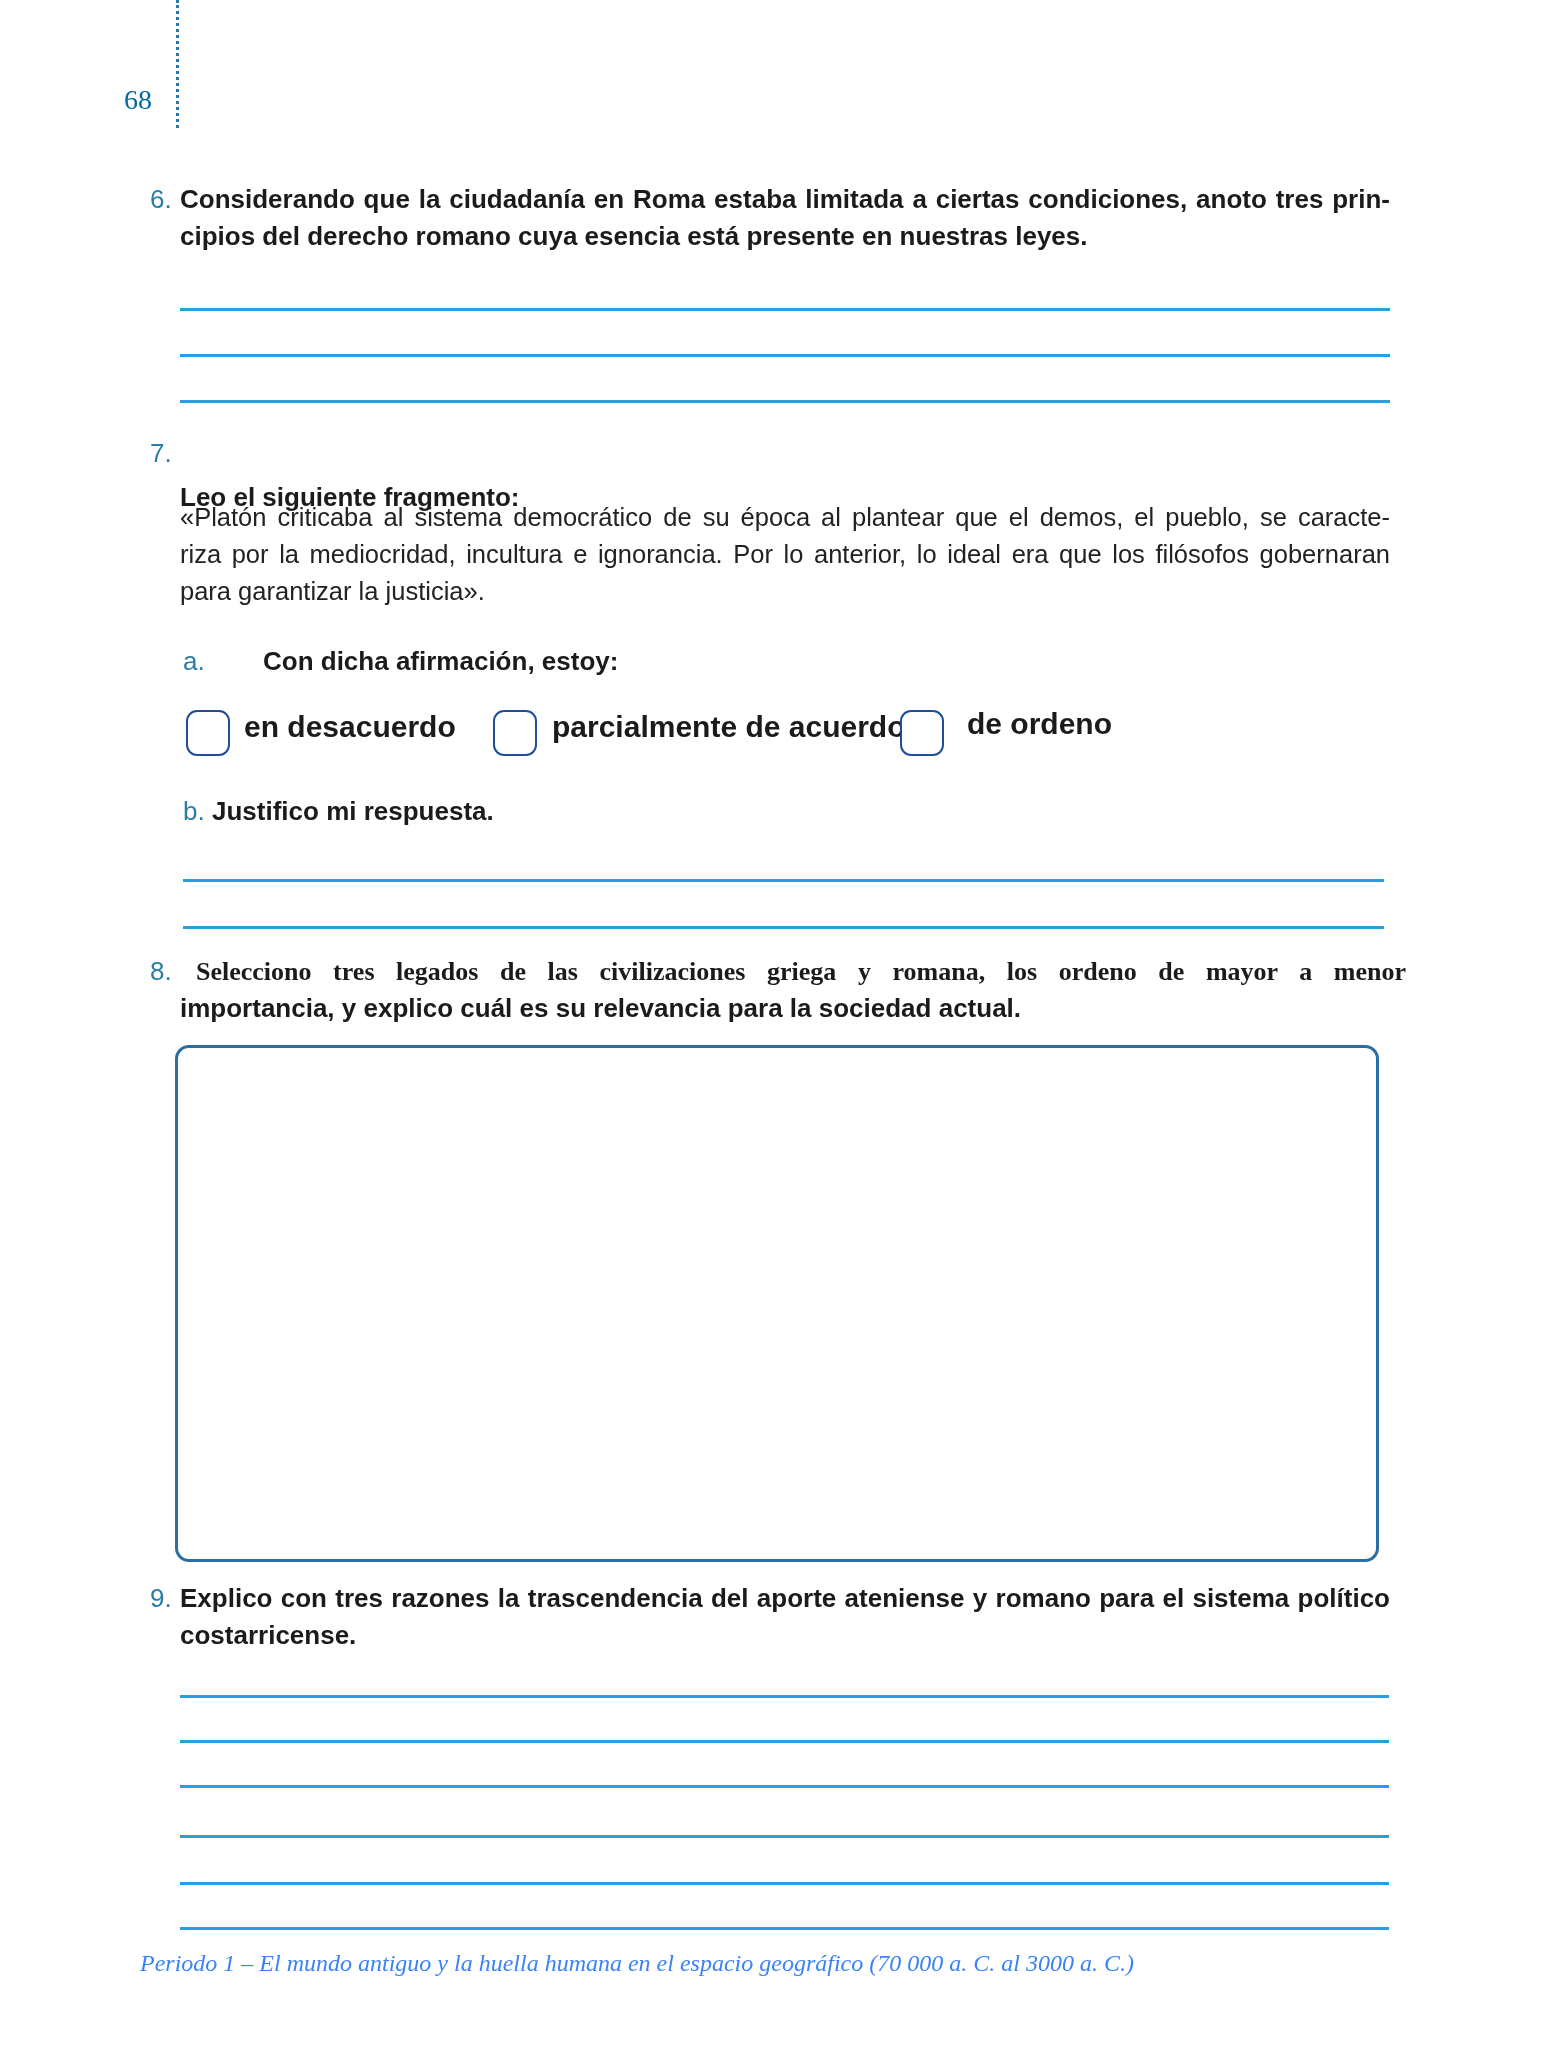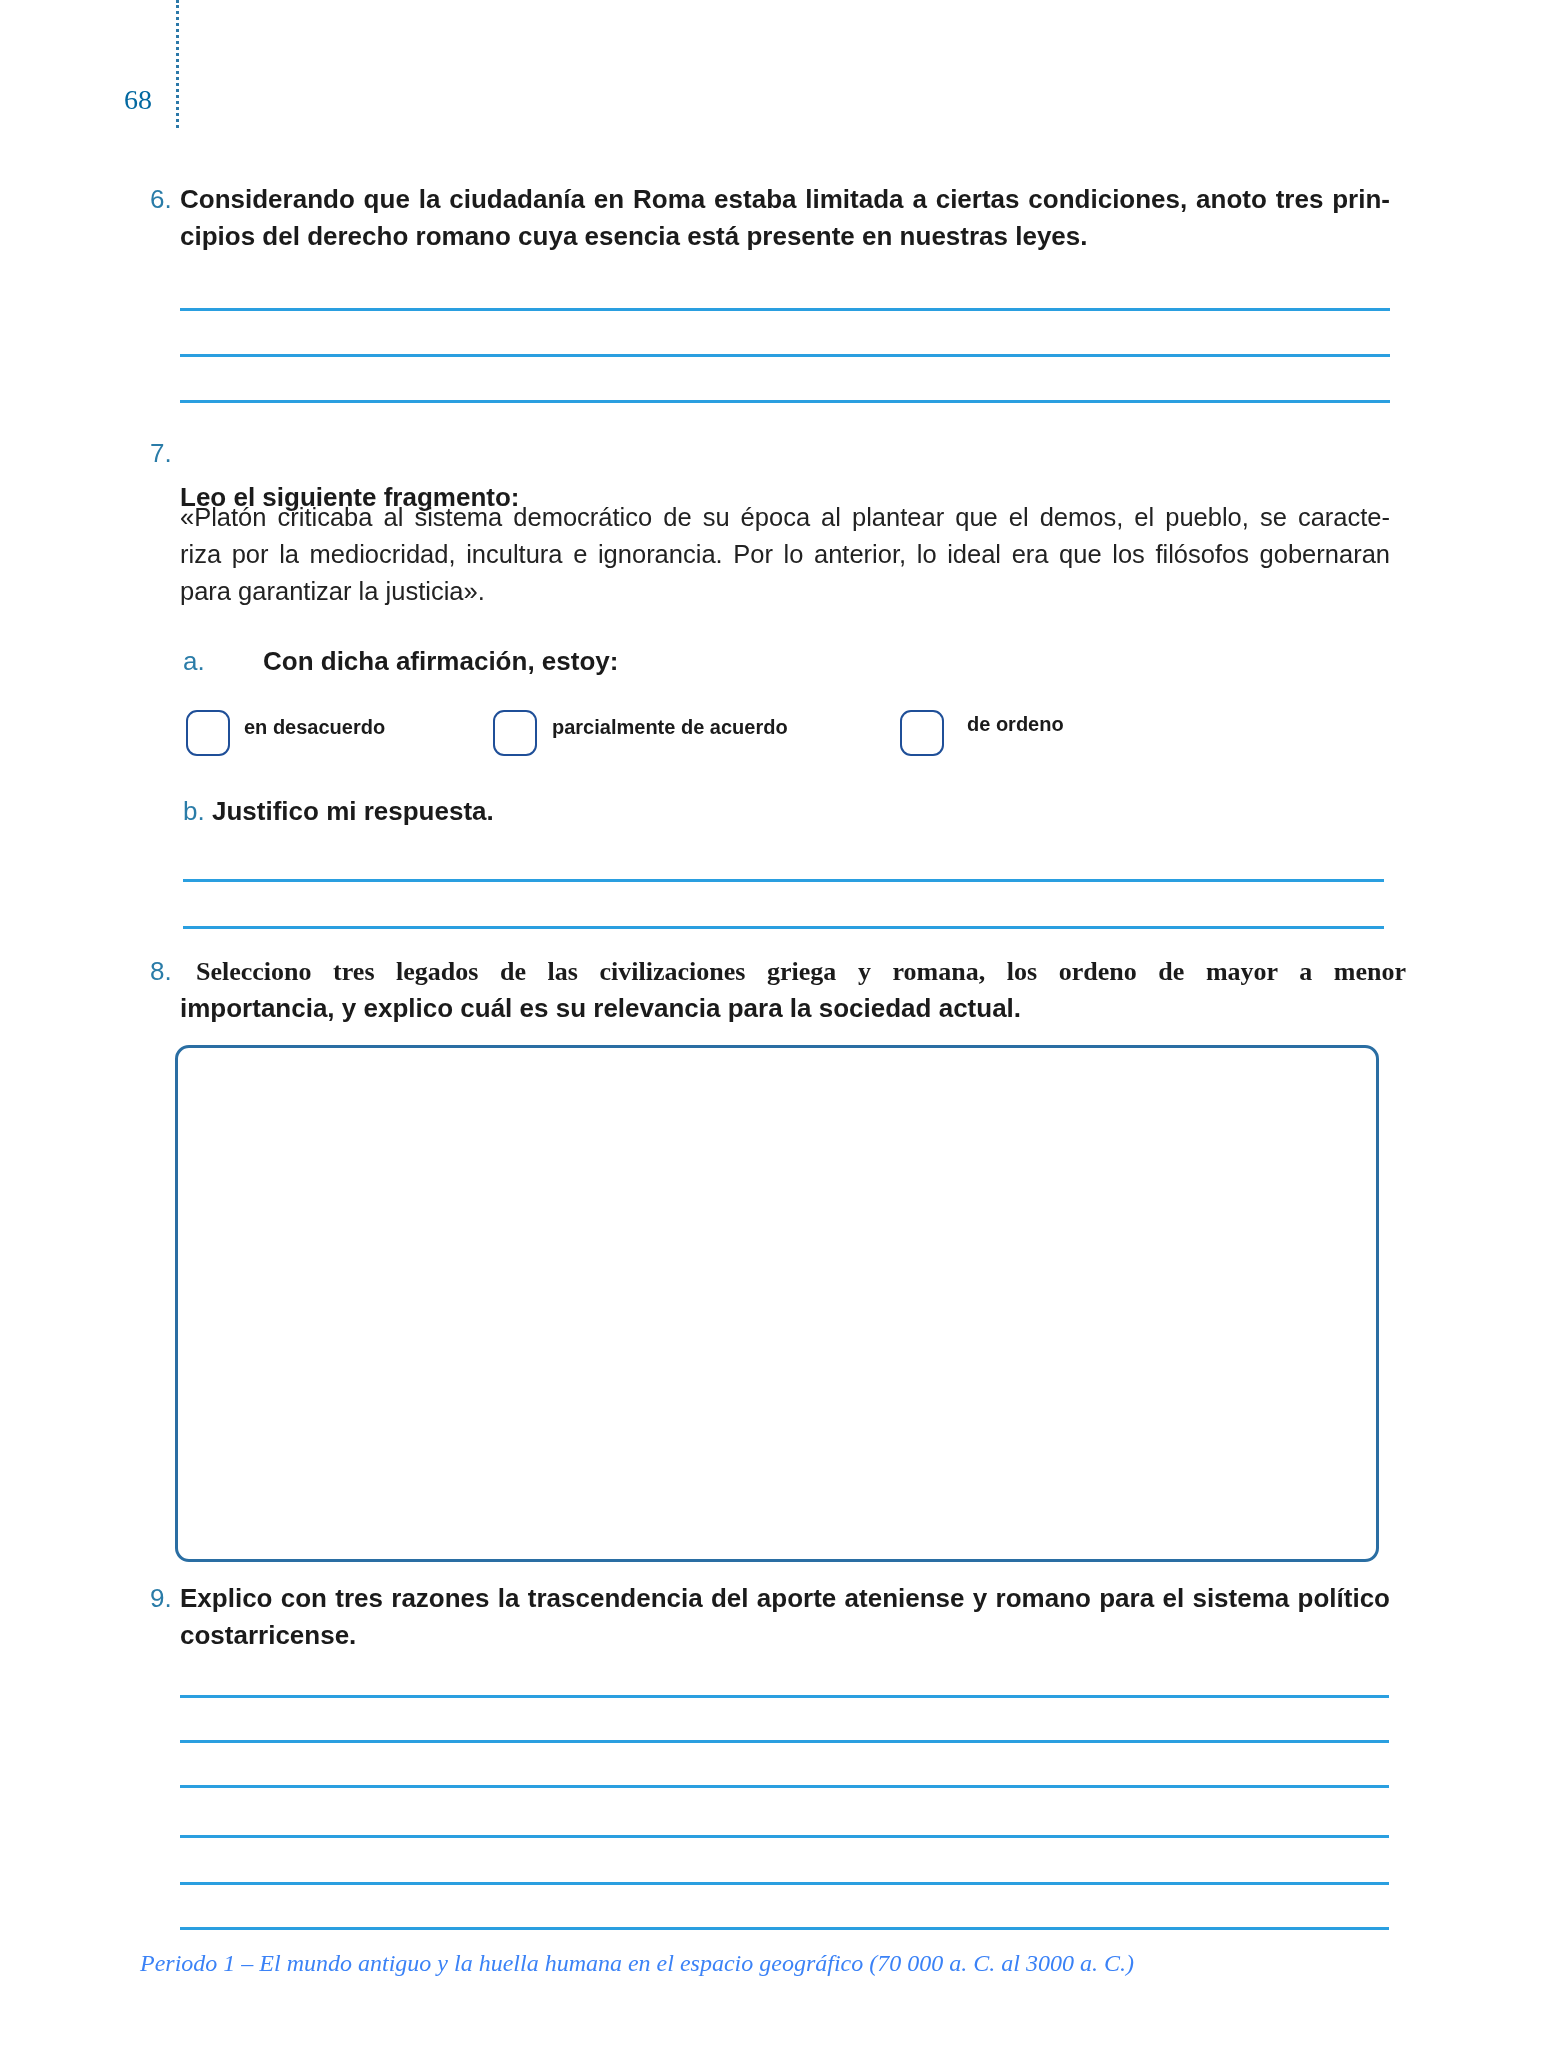--- a/index.html
+++ b/index.html
@@ -7,21 +7,21 @@
          font-family: "Liberation Sans", sans-serif; color: #1a1a1a; }
   .abs { position: absolute; }
   .pagenum { left: 124px; top: 86px; font-family: "Liberation Serif", serif; font-weight: bold;
              font-size: 28px; color: #0369a1; line-height: 1; }
   .dotline { left: 176px; top: 0; width: 0; height: 128px; border-left: 3px dotted #2b78a8; }
   .q { font-size: 26px; line-height: 37px; font-weight: 600; color: #1b1b1b; }
   .qnum { color: #2a7ca8; font-weight: 400; }
   .p { font-size: 25.5px; line-height: 37px; color: #222; font-weight: 400; }
   .wline { height: 0; border-top: 3px solid #2a9fe0; }
   .cb { width: 44px; height: 46px; border: 2.5px solid #1f4f98; border-radius: 11px; box-sizing: border-box; background:#fff; }
-  .cblabel { font-size: 20px; font-weight: 600; color: #1b1b1b; line-height: 30px; }
+  .cblabel { font-size: 30px; font-weight: 600; color: #1b1b1b; line-height: 30px; }
   .bigbox { left: 175px; top: 1045px; width: 1204px; height: 517px; box-sizing: border-box;
             border: 3px solid #2a6ea3; border-radius: 14px; }
   .footer { left: 140px; top: 1950px; font-family: "Liberation Serif", serif; font-style: italic;
             font-size: 24px; color: #3b82f6; white-space: nowrap; }
   .line { white-space: nowrap; }
   .justify { text-align: justify; text-align-last: justify; }
 </style>
 </head>
 <body>
 

